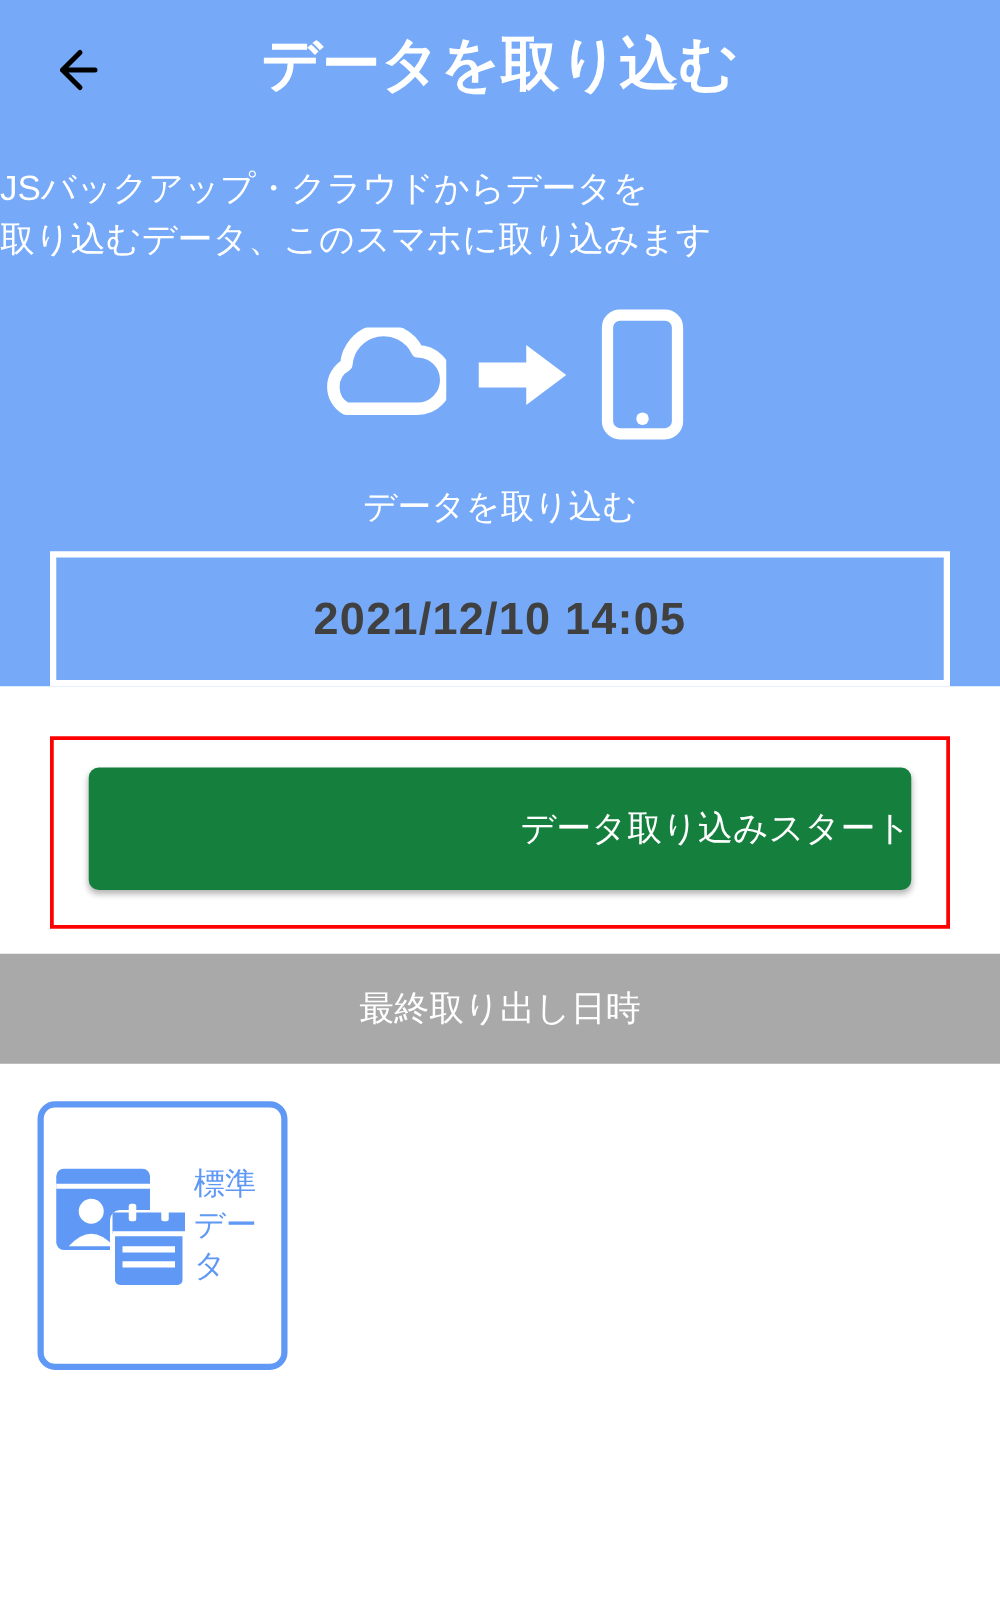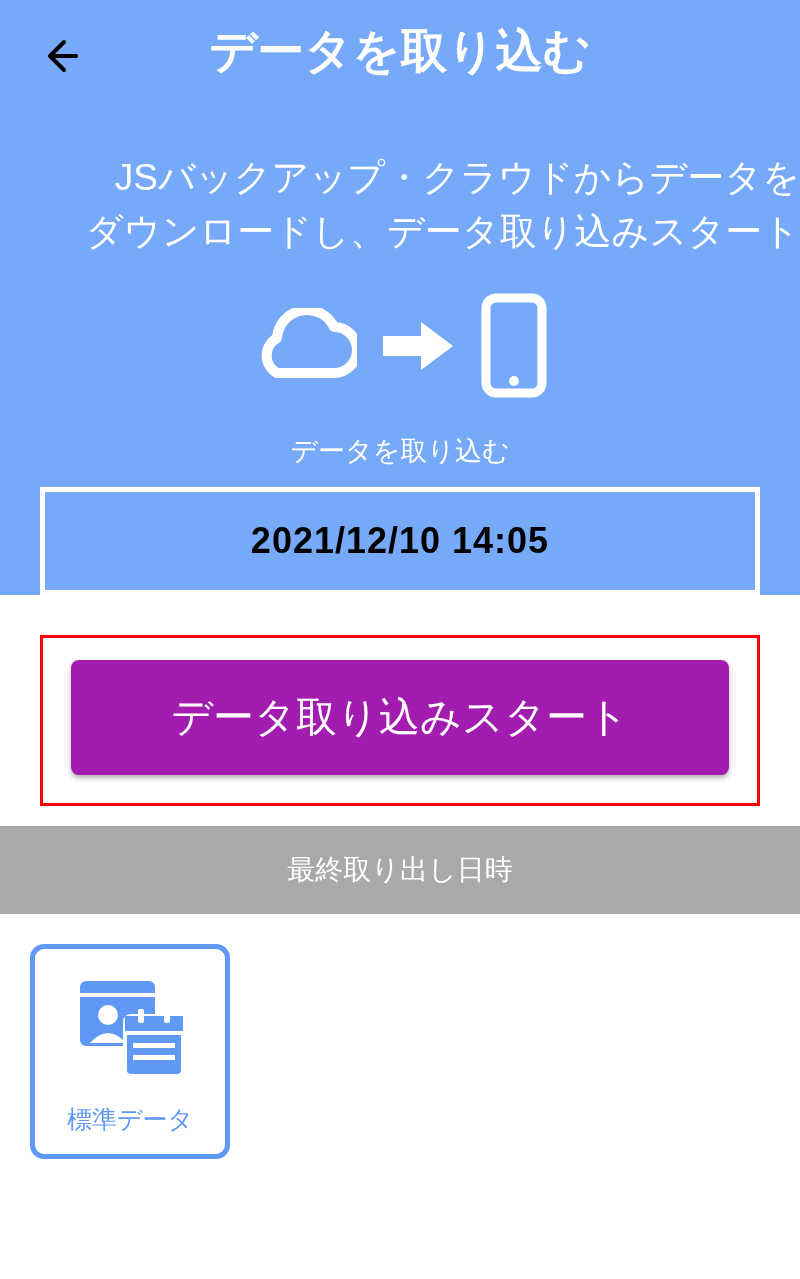--- a/index.html
+++ b/index.html
@@ -31,24 +31,24 @@
       left: 40px;
       top: 20px;
     }
     .title {
       color: #ffffff;
       font-size: 47px;
       font-weight: 700;
     }
     .subtitle {
       color: #ffffff;
-      font-size: 37px;
-      text-align: right;
+      font-size: 28px;
+      text-align: left;
       line-height: 1.45;
-      margin-top: 65px;
+      margin-top: 45px;
       font-weight: 500;
     }
     .graphic-row {
       display: flex;
       align-items: center;
       justify-content: center;
       gap: 22px;
       margin-top: 35px;
     }
     .last-label {
@@ -58,42 +58,43 @@
       margin-top: 35px;
       font-weight: 500;
     }
     .date-box {
       border: 5px solid #ffffff;
       margin: 18px 40px 40px 40px;
       padding: 28px 0;
       text-align: center;
     }
     .date-text {
-      color: #000000;
+      color: #404040;
       font-size: 36px;
       font-weight: 700;
       letter-spacing: 1px;
     }
     .highlight-wrap {
       border: 3px solid #ff0000;
       margin: 40px 40px 0 40px;
       padding: 22px 28px 28px 28px;
     }
     .start-button {
-      background: #a21caf;
+      background: #15803d;
       color: #ffffff;
       width: 100%;
       border: none;
       border-radius: 8px;
-      font-size: 41px;
+      font-size: 28px;
       font-weight: 500;
       padding: 30px 0;
       cursor: pointer;
       box-shadow: 0 3px 5px rgba(0,0,0,0.3);
       font-family: inherit;
+      text-align: right;
     }
     .section-header {
       background: #a9a9a9;
       color: #ffffff;
       font-size: 28px;
       text-align: center;
       padding: 25px 0;
       margin-top: 20px;
       font-weight: 500;
     }
@@ -101,21 +102,21 @@
       display: flex;
       padding: 30px 30px;
       gap: 20px;
     }
     .option-card {
       width: 200px;
       height: 215px;
       border: 5px solid #5f98f5;
       border-radius: 14px;
       display: flex;
-      flex-direction: column;
+      flex-direction: row;
       align-items: center;
       justify-content: flex-end;
       padding-bottom: 18px;
       cursor: pointer;
       position: relative;
     }
     .option-card .icon-area {
       flex: 1;
       display: flex;
       align-items: center;
@@ -135,21 +136,21 @@
     <div class="back-btn">
       <svg width="40" height="40" viewBox="0 0 40 40">
         <path d="M24 6 L10 20 L24 34 M10 20 L36 20" stroke="#000000" stroke-width="4" fill="none" stroke-linecap="round" stroke-linejoin="round"></path>
       </svg>
     </div>
     <div class="title">データを取り込む</div>
   </div>
 
   <div class="subtitle">
     <span>JSバックアップ・クラウドからデータを</span><br>
-    <span>ダウンロードし、データ取り込みスタート</span>
+    <span>取り込むデータ、このスマホに取り込みます</span>
   </div>
 
   <div class="graphic-row">
     <svg width="105" height="75" viewBox="0 0 105 75">
       <path d="M82 65 A23 23 0 0 0 82 19 A30 30 0 0 0 25 30 A20 20 0 0 0 25 65 Z" fill="none" stroke="#ffffff" stroke-width="10" stroke-linejoin="round"></path>
     </svg>
     <svg width="78" height="56" viewBox="0 0 78 56">
       <path d="M4 18 L42 18 L42 4 L74 28 L42 52 L42 38 L4 38 Z" fill="#ffffff"></path>
     </svg>
     <svg width="70" height="105" viewBox="0 0 70 105">

